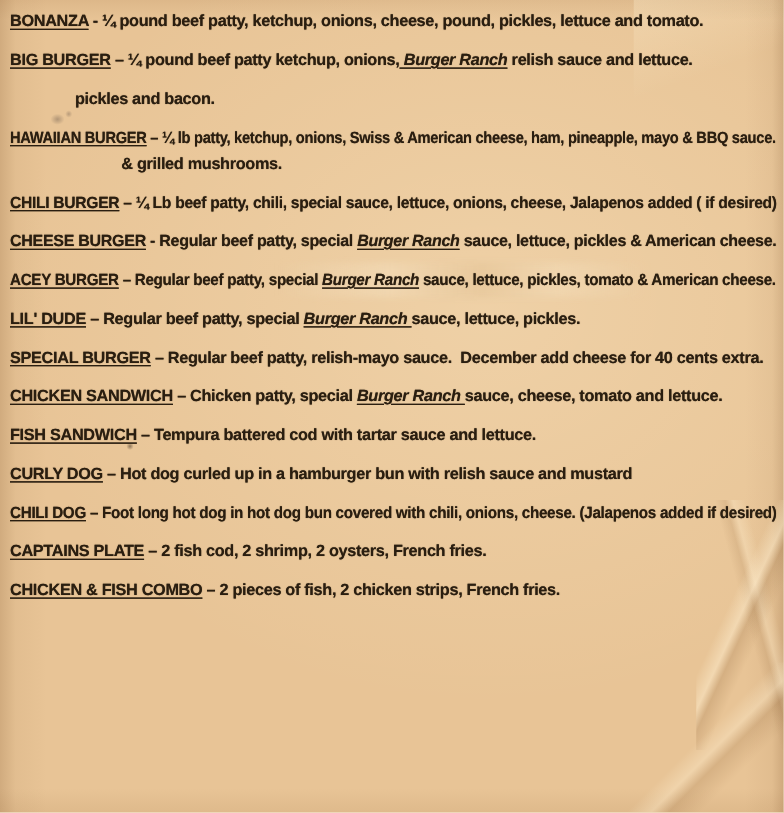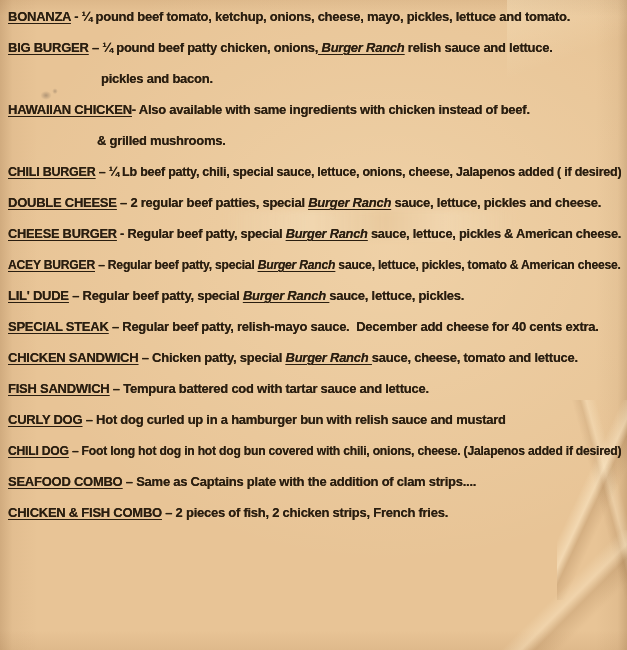--- a/index.html
+++ b/index.html
@@ -88,64 +88,61 @@
 
 <div class="page">
   <div class="artifact smudge-1"></div>
   <div class="artifact speck-1"></div>
   <div class="artifact bleed-ghost"></div>
   <div class="artifact crease-right-mid"></div>
   <div class="artifact crease-bottom-right"></div>
   <div class="artifact crease-top-right"></div>
   <div class="menu">
       <div class="menu-item">
-        <div class="menu-line"><span class="line-inner"><span class="item-name">BONANZA</span><span class="item-sep"> - </span><span class="seg">¼ pound beef tomato, ketchup, onions, cheese, mayo, pickles, lettuce and tomato.</span></span></div>
+        <div class="menu-line"><span class="line-inner"><span class="item-name">BONANZA</span><span class="item-sep"> - </span><span class="seg">¼ pound beef patty, ketchup, onions, cheese, pound, pickles, lettuce and tomato.</span></span></div>
       </div>
       <div class="menu-item">
-        <div class="menu-line"><span class="line-inner"><span class="item-name">BIG BURGER</span><span class="item-sep"> – </span><span class="seg">¼ pound beef patty chicken, onions,</span><span class="seg brand"> Burger Ranch</span><span class="seg"> relish sauce and lettuce.</span></span></div>
+        <div class="menu-line"><span class="line-inner"><span class="item-name">BIG BURGER</span><span class="item-sep"> – </span><span class="seg">¼ pound beef patty ketchup, onions,</span><span class="seg brand"> Burger Ranch</span><span class="seg"> relish sauce and lettuce.</span></span></div>
       </div>
       <div class="menu-item">
-        <div class="menu-line cont"><span class="line-inner" style="margin-left: 93px;">pickles and bacon.</span></div>
+        <div class="menu-line cont"><span class="line-inner" style="margin-left: 52px;">pickles and bacon.</span></div>
       </div>
-      <div class="menu-item">
-        <div class="menu-line"><span class="line-inner"><span class="item-name">HAWAIIAN CHICKEN</span><span class="item-sep">- </span><span class="seg">Also available with same ingredients with chicken instead of beef.</span></span></div>
+      <div class="menu-item tight">
+        <div class="menu-line"><span class="line-inner" style="transform: scaleX(0.9015);"><span class="item-name">HAWAIIAN BURGER</span><span class="item-sep"> – </span><span class="seg">¼ lb patty, ketchup, onions, Swiss &amp; American cheese, ham, pineapple, mayo &amp; BBQ sauce.</span></span></div>
       </div>
       <div class="menu-item">
         <div class="menu-line cont"><span class="line-inner" style="margin-left: 89px;">&amp; grilled mushrooms.</span></div>
       </div>
       <div class="menu-item">
         <div class="menu-line"><span class="line-inner" style="transform: scaleX(0.9623);"><span class="item-name">CHILI BURGER</span><span class="item-sep"> – </span><span class="seg">¼ Lb beef patty, chili, special sauce, lettuce, onions, cheese, Jalapenos added ( if desired)</span></span></div>
-      </div>
-      <div class="menu-item">
-        <div class="menu-line"><span class="line-inner"><span class="item-name">DOUBLE CHEESE</span><span class="item-sep"> – </span><span class="seg">2 regular beef patties, special </span><span class="seg brand">Burger Ranch</span><span class="seg"> sauce, lettuce, pickles and cheese.</span></span></div>
       </div>
       <div class="menu-item">
         <div class="menu-line"><span class="line-inner" style="transform: scaleX(0.9871);"><span class="item-name">CHEESE BURGER</span><span class="item-sep"> - </span><span class="seg">Regular beef patty, special </span><span class="seg brand">Burger Ranch</span><span class="seg"> sauce, lettuce, pickles &amp; American cheese.</span></span></div>
       </div>
       <div class="menu-item">
         <div class="menu-line"><span class="line-inner" style="transform: scaleX(0.9345);"><span class="item-name">ACEY BURGER</span><span class="item-sep"> – </span><span class="seg">Regular beef patty, special </span><span class="seg brand">Burger Ranch</span><span class="seg"> sauce, lettuce, pickles, tomato &amp; American cheese.</span></span></div>
       </div>
       <div class="menu-item">
         <div class="menu-line"><span class="line-inner"><span class="item-name">LIL' DUDE</span><span class="item-sep"> – </span><span class="seg">Regular beef patty, special </span><span class="seg brand">Burger Ranch </span><span class="seg">sauce, lettuce, pickles.</span></span></div>
       </div>
       <div class="menu-item">
-        <div class="menu-line"><span class="line-inner"><span class="item-name">SPECIAL STEAK</span><span class="item-sep"> – </span><span class="seg">Regular beef patty, relish-mayo sauce.  December add cheese for 40 cents extra.</span></span></div>
+        <div class="menu-line"><span class="line-inner"><span class="item-name">SPECIAL BURGER</span><span class="item-sep"> – </span><span class="seg">Regular beef patty, relish-mayo sauce.  December add cheese for 40 cents extra.</span></span></div>
       </div>
       <div class="menu-item">
         <div class="menu-line"><span class="line-inner"><span class="item-name">CHICKEN SANDWICH</span><span class="item-sep"> – </span><span class="seg">Chicken patty, special </span><span class="seg brand">Burger Ranch </span><span class="seg">sauce, cheese, tomato and lettuce.</span></span></div>
       </div>
       <div class="menu-item">
         <div class="menu-line"><span class="line-inner"><span class="item-name">FISH SANDWICH</span><span class="item-sep"> – </span><span class="seg">Tempura battered cod with tartar sauce and lettuce.</span></span></div>
       </div>
       <div class="menu-item">
         <div class="menu-line"><span class="line-inner"><span class="item-name">CURLY DOG</span><span class="item-sep"> – </span><span class="seg">Hot dog curled up in a hamburger bun with relish sauce and mustard</span></span></div>
       </div>
       <div class="menu-item">
         <div class="menu-line"><span class="line-inner" style="transform: scaleX(0.9359);"><span class="item-name">CHILI DOG</span><span class="item-sep"> – </span><span class="seg">Foot long hot dog in hot dog bun covered with chili, onions, cheese. (Jalapenos added if desired)</span></span></div>
       </div>
       <div class="menu-item">
-        <div class="menu-line"><span class="line-inner"><span class="item-name">SEAFOOD COMBO</span><span class="item-sep"> – </span><span class="seg">Same as Captains plate with the addition of clam strips....</span></span></div>
+        <div class="menu-line"><span class="line-inner"><span class="item-name">CAPTAINS PLATE</span><span class="item-sep"> – </span><span class="seg">2 fish cod, 2 shrimp, 2 oysters, French fries.</span></span></div>
       </div>
       <div class="menu-item">
         <div class="menu-line"><span class="line-inner"><span class="item-name">CHICKEN &amp; FISH COMBO</span><span class="item-sep"> – </span><span class="seg">2 pieces of fish, 2 chicken strips, French fries.</span></span></div>
       </div>
     </div>
 </div>
 
 </body></html>

